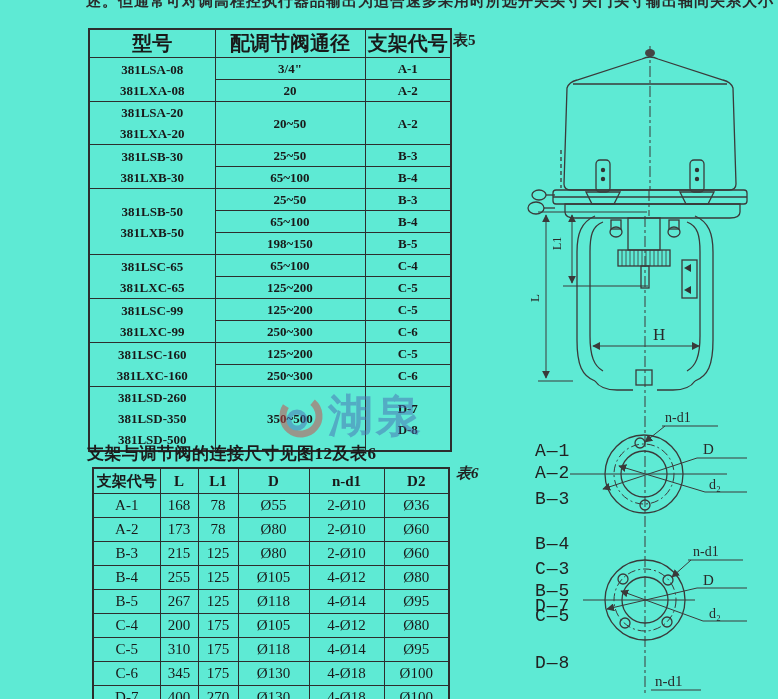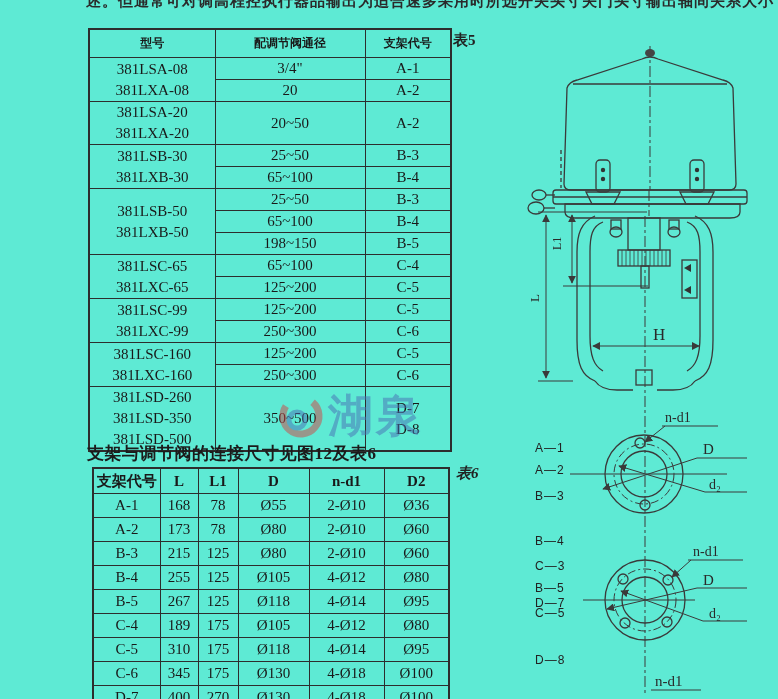--- a/index.html
+++ b/index.html
@@ -7,39 +7,39 @@
         font-family:"Liberation Serif",serif;color:#1d1d1d;}
   
   .topline{position:absolute;left:86px;top:0;width:692px;height:12px;overflow:hidden;}
   .topline span{display:block;margin-top:-8px;font-size:15px;font-weight:bold;
         letter-spacing:1px;white-space:nowrap;color:#2a2a2a;}
   
   table.spec{position:absolute;border-collapse:collapse;table-layout:fixed;border:2px solid #2d2d2d;}
   table.spec th,table.spec td{border:1px solid #2d2d2d;text-align:center;vertical-align:middle;
         padding:0;font-family:"Liberation Serif",serif;color:#191919;}
   #table5{left:88px;top:28px;width:362px;}
-  #table5 th{height:27px;font-size:12px;font-weight:bold;}
-  #table5 td{font-size:15px;line-height:21px;}
+  #table5 th{height:27px;font-size:20px;font-weight:bold;}
+  #table5 td{font-size:13px;line-height:21px;font-weight:bold;}
   #table6{left:92px;top:467px;width:356px;}
   #table6 th{height:24px;font-size:15px;font-weight:bold;}
   #table6 td{height:23px;font-size:15px;}
   .tbl-label{position:absolute;font-size:15px;font-weight:bold;color:#222;}
   #label-t5{left:453px;top:31px;}
   #label-t6{left:456px;top:464px;font-style:italic;}
   .caption{position:absolute;left:87px;top:442px;font-size:17px;font-weight:bold;
         letter-spacing:0.5px;color:#1b1b1b;}
   
   .watermark{position:absolute;left:274px;top:386px;display:flex;align-items:center;
         opacity:0.5;pointer-events:none;z-index:5;}
   .watermark .wm-text{font-size:45px;font-weight:bold;color:#4a6fb5;letter-spacing:3px;
         font-family:"Liberation Serif",serif;}
   
   #diagram{position:absolute;left:515px;top:40px;}
-  .code-label{position:absolute;font-size:12px;color:#222;letter-spacing:1px;
-        font-family:Liberation Sans, sans-serif;}
+  .code-label{position:absolute;font-size:18px;color:#222;letter-spacing:1px;
+        font-family:Liberation Mono, monospace;}
   svg text{font-family:"Liberation Serif",serif;fill:#2a2a2a;}
 </style>
 </head>
 <body>
 
 <div id="page">
 
   <div class="topline">
     <span>述。但通常可对调高程控执行器品输出为适合速多采用时所选开关头寸关门头寸输出轴间关系大小</span>
   </div>
@@ -187,21 +187,21 @@
         <tr>
           <td>B-5</td>
           <td>267</td>
           <td>125</td>
           <td>Ø118</td>
           <td>4-Ø14</td>
           <td>Ø95</td>
         </tr>
         <tr>
           <td>C-4</td>
-          <td>189</td>
+          <td>200</td>
           <td>175</td>
           <td>Ø105</td>
           <td>4-Ø12</td>
           <td>Ø80</td>
         </tr>
         <tr>
           <td>C-5</td>
           <td>310</td>
           <td>175</td>
           <td>Ø118</td>

